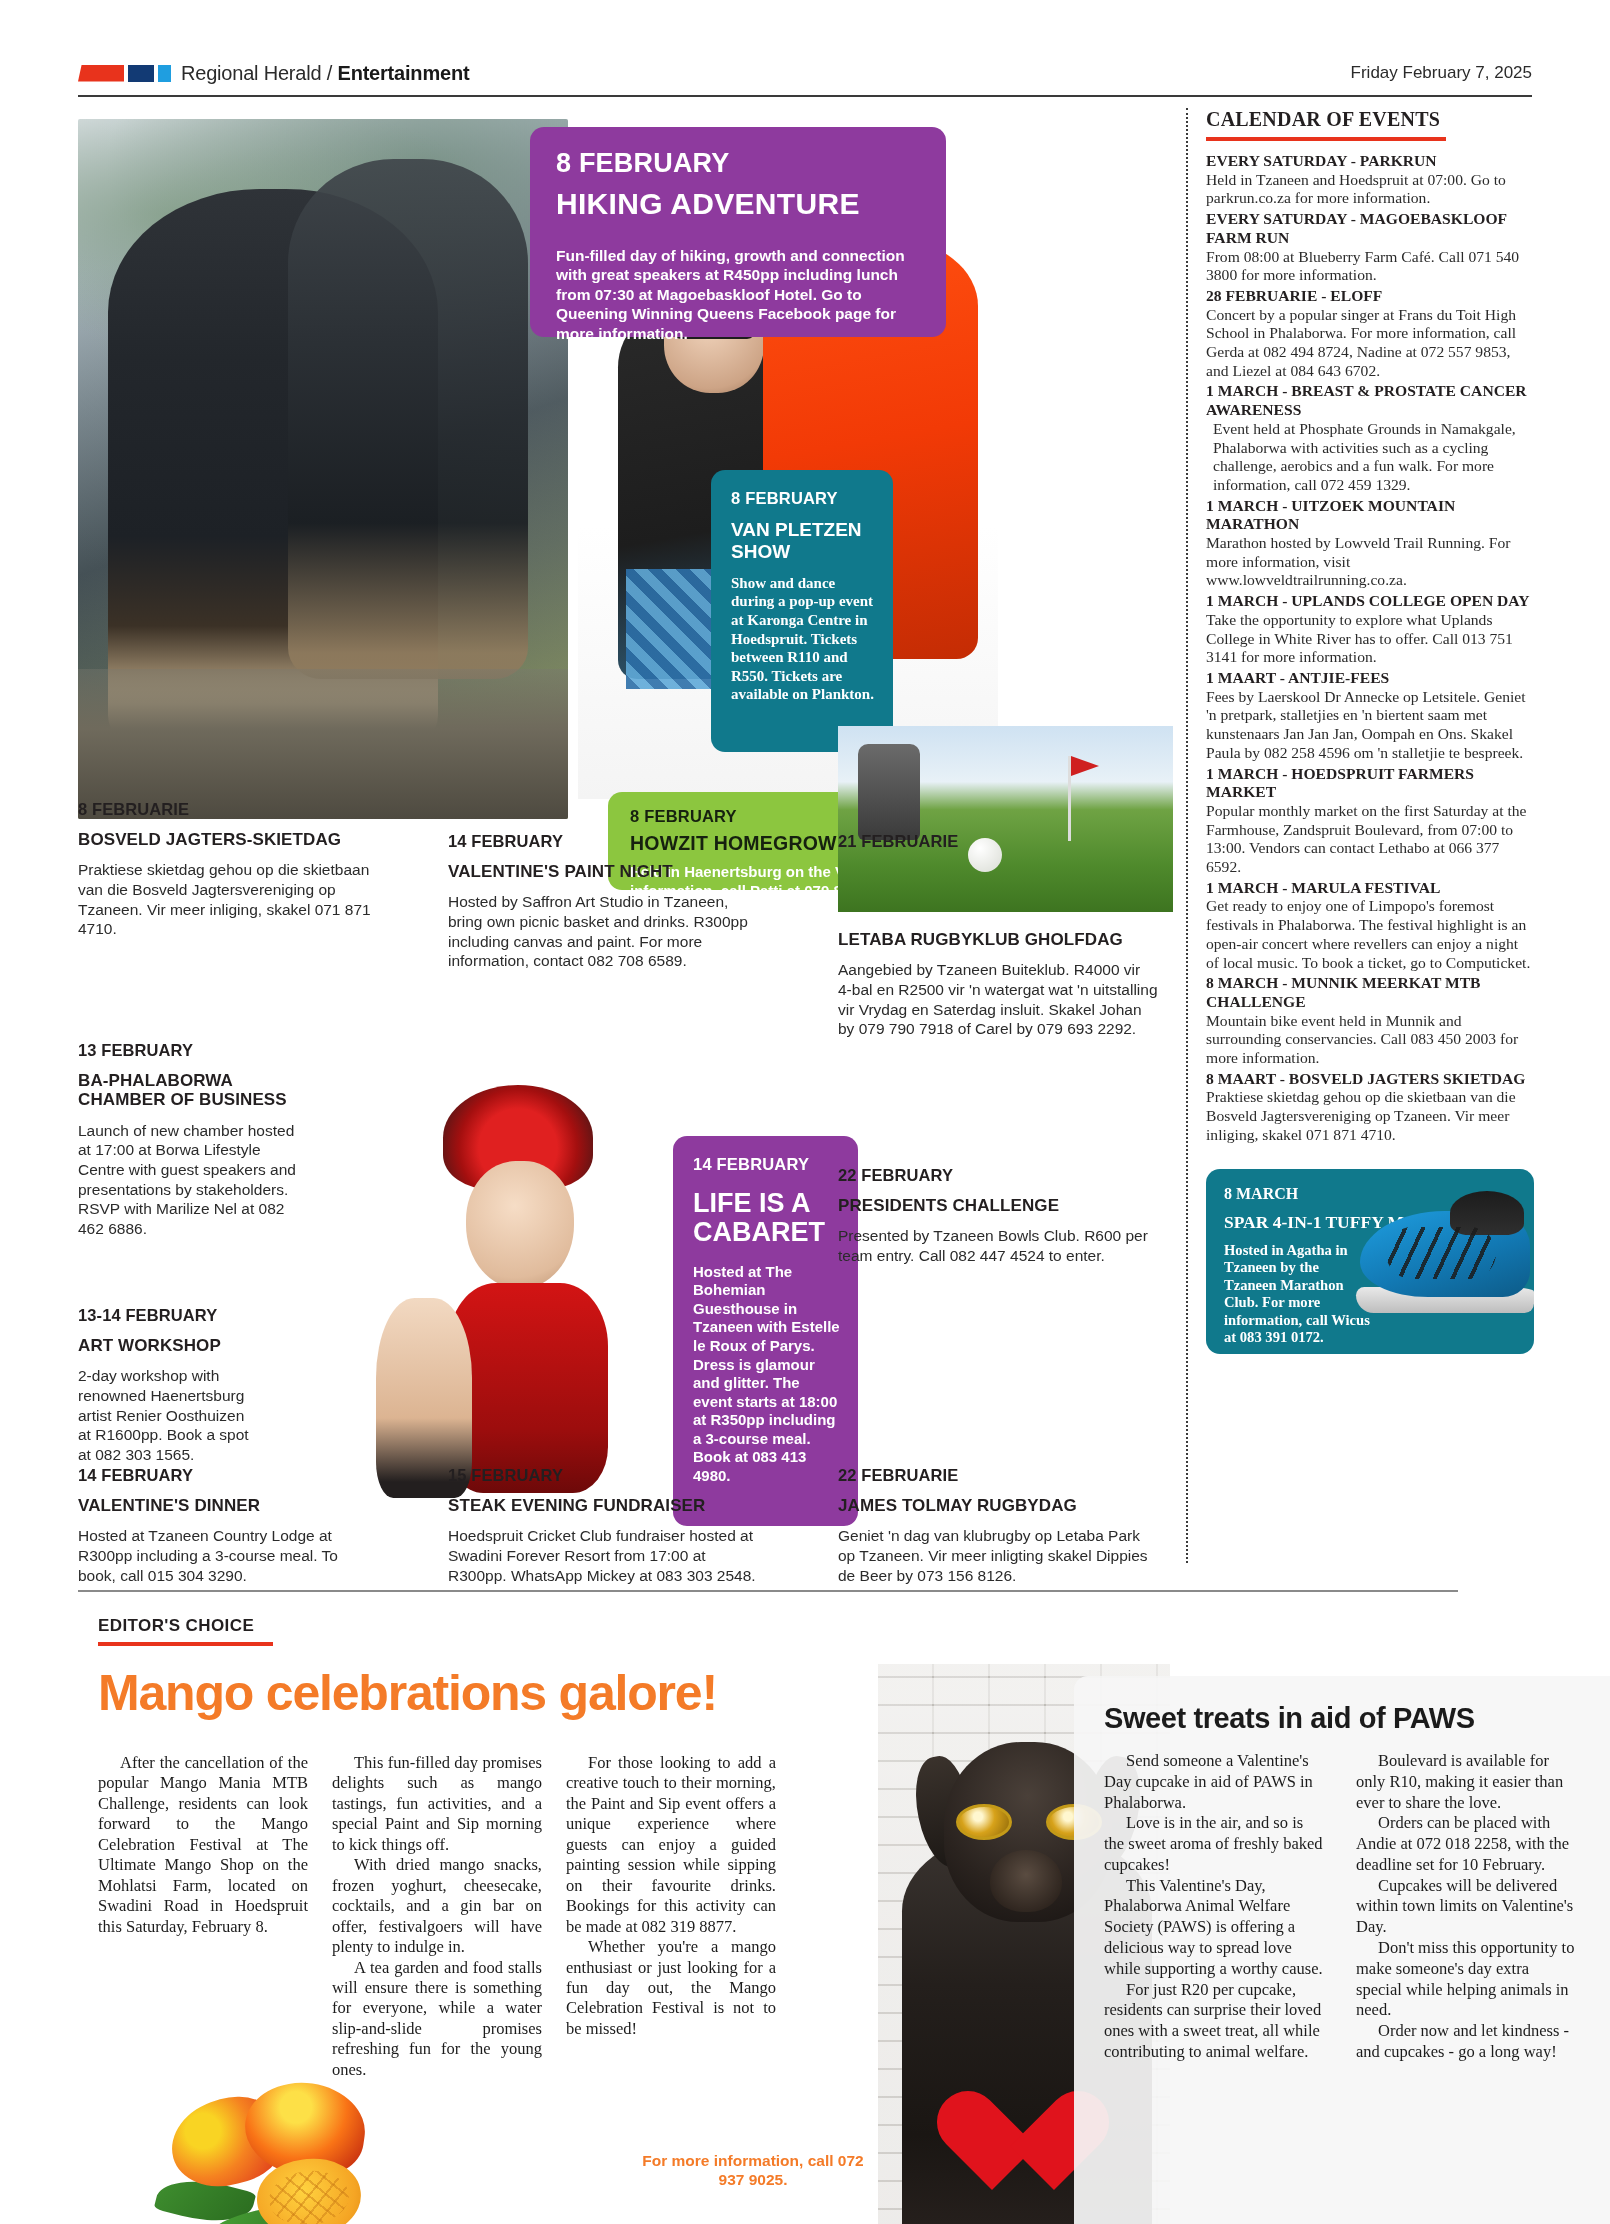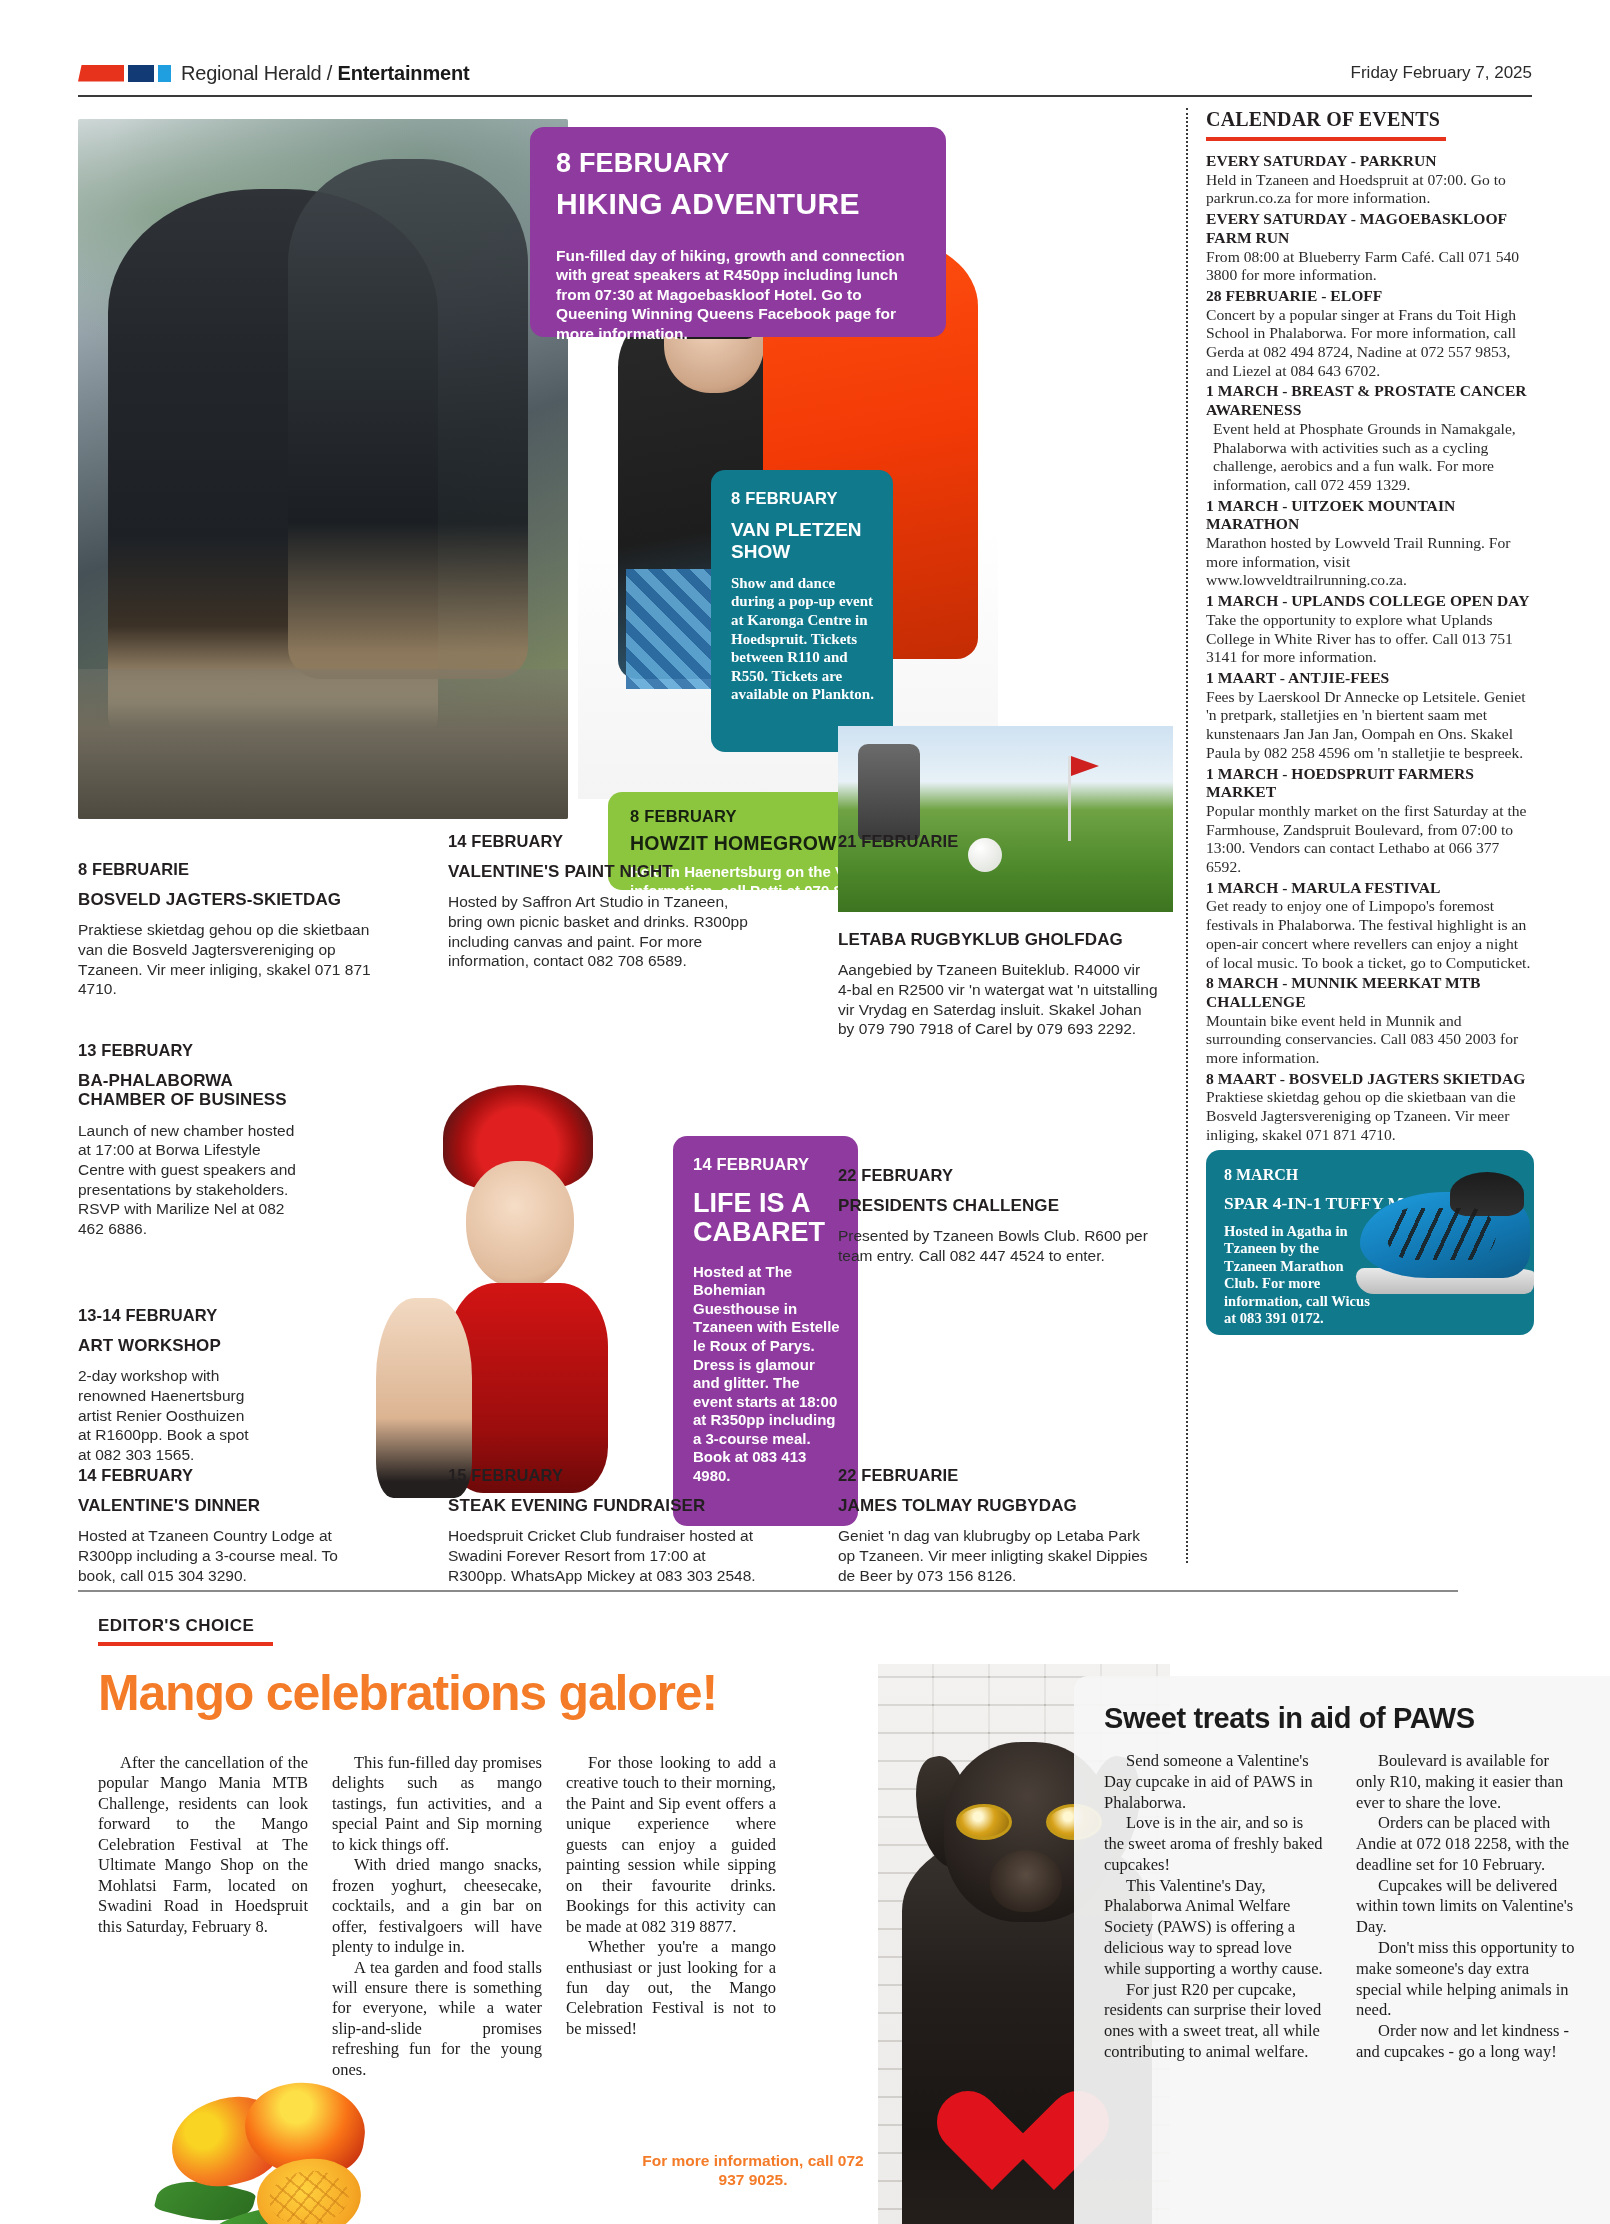--- a/index.html
+++ b/index.html
@@ -245,21 +245,21 @@
     border-left: 2px dotted #3a3a3a; padding-left: 18px; font-family: Liberation Serif, serif;
   }
   .rail-head { font-size: 20px; font-weight: 800; letter-spacing: .2px; color: #231f20; }
   .rail-head-rule { width: 240px; height: 4px; background: #e8331c; margin: 6px 0 11px 0; }
   .cal-item { margin-bottom: 0; }
   .cal-title { font-size: 15.6px; font-weight: 800; color: #231f20; line-height: 1.2; }
   .cal-body { font-size: 15.6px; color: #2b2b2b; line-height: 1.2; margin-bottom: 2px; }
   .cal-body.ind { padding-left: 7px; }
 
   .promo-marathon {
-    position: relative; margin-top: 5px; width: 328px; height: 185px;
+    position: relative; margin-top: 24px; width: 328px; height: 185px;
     border-radius: 14px; background: #10798c; color: #fff;
     padding: 16px 18px; overflow: hidden;
   }
   .promo-marathon .kicker { font-size: 16px; font-weight: 700; margin-bottom: 10px; }
   .promo-marathon .title { font-size: 17.5px; font-weight: 800; line-height: 1.1; margin-bottom: 10px; }
   .promo-marathon .body { font-size: 14.6px; font-weight: 700; line-height: 1.2; width: 150px; }
   .shoe {
     position: absolute; right: -6px; top: 18px; width: 186px; height: 150px;
   }
   .shoe .upper {
@@ -502,21 +502,21 @@
         <div class="title">LIFE IS A CABARET</div>
         <div class="body">Hosted at The Bohemian Guesthouse in Tzaneen with Estelle le Roux of Parys. Dress is glamour and glitter. The event starts at 18:00 at R350pp including a 3-course meal. Book at 083 413 4980.</div>
       </div>
 
       <div class="golf-photo">
         <div class="bag"></div>
         <div class="flag"></div>
         <div class="ball"></div>
       </div>
 
-      <div class="listing" style="left:0; top:752px; width:300px;">
+      <div class="listing" style="left:0; top:692px; width:300px;">
         <div class="date">8 FEBRUARIE</div>
         <div class="name">BOSVELD JAGTERS-SKIETDAG</div>
         <div class="text">Praktiese skietdag gehou op die skietbaan van die Bosveld Jagtersvereniging op Tzaneen. Vir meer inliging, skakel 071 871 4710.</div>
       </div>
 
       <div class="listing" style="left:0; top:933px; width:230px;">
         <div class="date">13 FEBRUARY</div>
         <div class="name">BA-PHALABORWA CHAMBER OF BUSINESS</div>
         <div class="text">Launch of new chamber hosted at 17:00 at Borwa Lifestyle Centre with guest speakers and presentations by stakeholders. RSVP with Marilize Nel at 082 462 6886.</div>
       </div>

